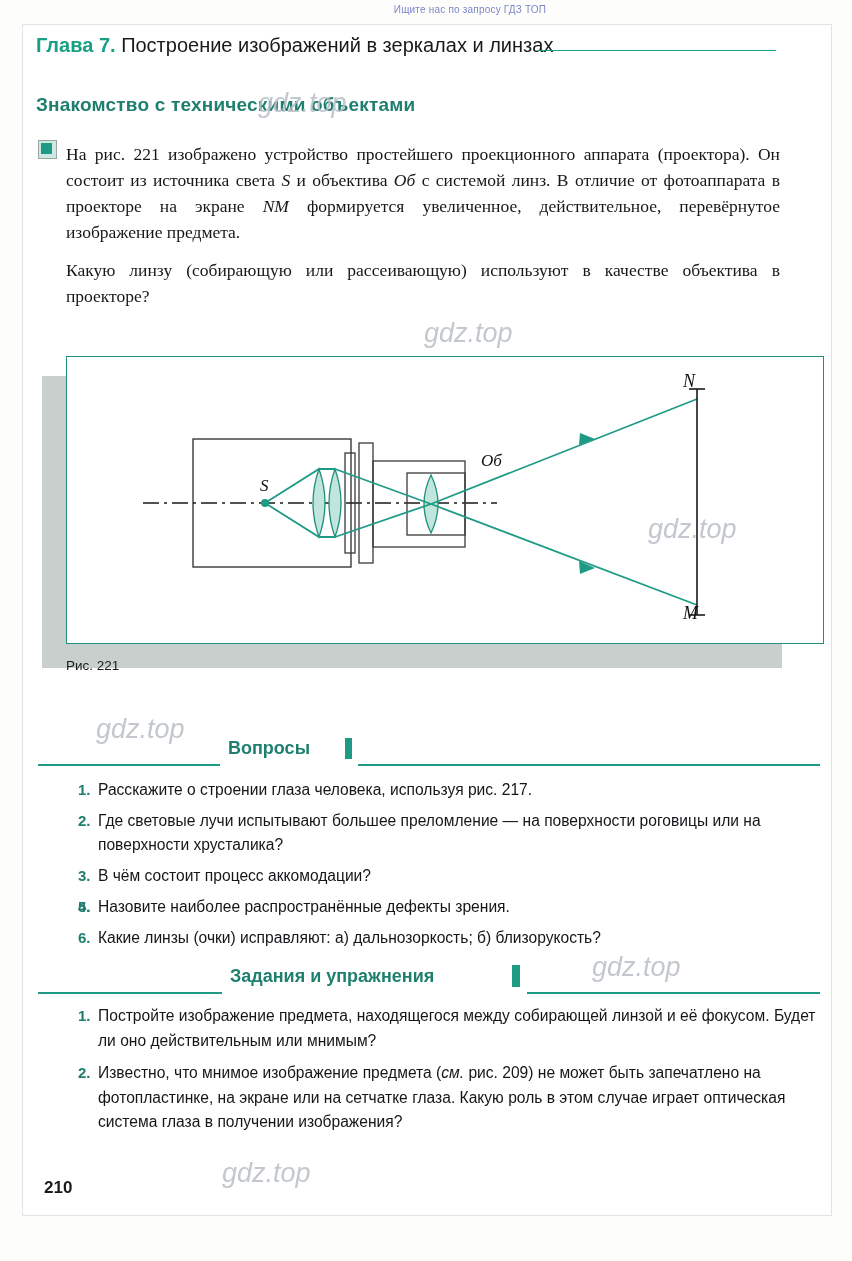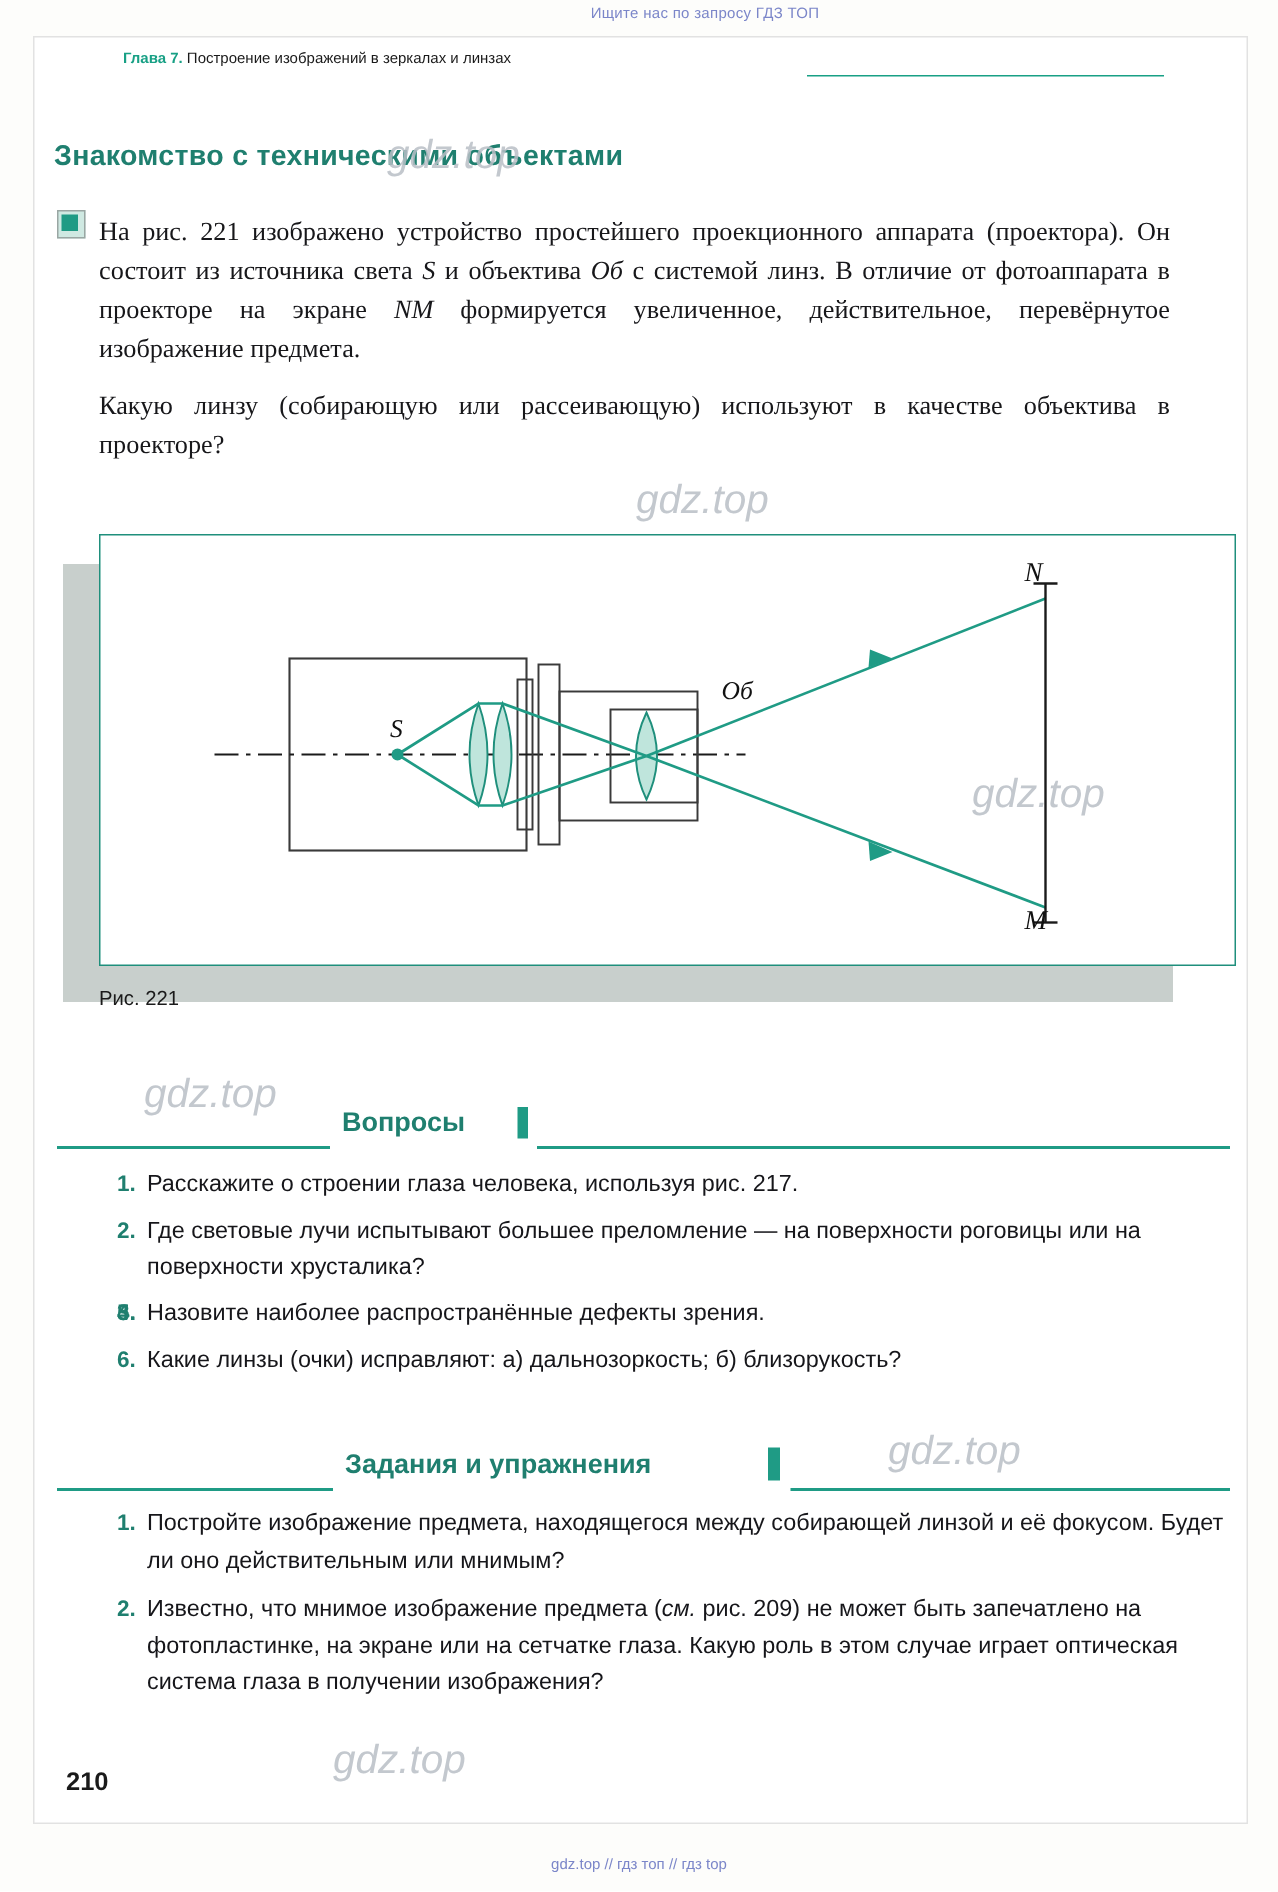--- a/index.html
+++ b/index.html
@@ -40,23 +40,22 @@
     height: 1190px;
     background: #ffffff;
     border: 1px solid #e2e2e2;
   }
   
   .chapter-line {
     position: absolute;
     left: 36px;
     top: 34px;
     width: 740px;
-    font-size: 10px;
+    font-size: 20px;
     color: #222;
-    margin-left: 46px;
   }
   .chapter-num {
     color: #18a085;
     font-weight: bold;
   }
   .chapter-title {
     color: #1a1a1a;
   }
   .chapter-rule {
     position: absolute;
@@ -369,20 +368,21 @@
     <div class="qitem">
       <span class="num">1.</span>
       <span>Расскажите о строении глаза человека, используя рис. 217.</span>
     </div>
     <div class="qitem">
       <span class="num">2.</span>
       <span>Где световые лучи испытывают большее преломление — на поверхности роговицы или на поверхности хрусталика?</span>
     </div>
     <div class="qitem">
       <span class="num">3.</span>
+      <span>В чём состоит процесс аккомодации?</span>
     </div>
     <div class="qitem">
       <span class="num">4.</span>
     </div>
     <div class="qitem">
       <span class="num">5.</span>
       <span>Назовите наиболее распространённые дефекты зрения.</span>
     </div>
     <div class="qitem">
       <span class="num">6.</span>
@@ -400,21 +400,20 @@
       <span class="num">1.</span>
       <span>Постройте изображение предмета, находящегося между собирающей линзой и её фокусом. Будет ли оно действительным или мнимым?</span>
     </div>
     <div class="titem">
       <span class="num">2.</span>
       <span>Известно, что мнимое изображение предмета (</span><span class="it">см.</span><span> рис. 209) не может быть запечатлено на фотопластинке, на экране или на сетчатке глаза. Какую роль в этом случае играет оптическая система глаза в получении изображения?</span>
     </div>
   </div>
 
   <div class="page-num">210</div>
-  <div class="footer">gdz.top  //  гдз топ  //  гдз top</div>
 
   <div class="wm" style="left:258px;top:88px;">gdz.top</div>
   <div class="wm" style="left:424px;top:318px;">gdz.top</div>
   <div class="wm" style="left:648px;top:514px;">gdz.top</div>
   <div class="wm" style="left:96px;top:714px;">gdz.top</div>
   <div class="wm" style="left:592px;top:952px;">gdz.top</div>
   <div class="wm" style="left:222px;top:1158px;">gdz.top</div>
 
 </div>
 

